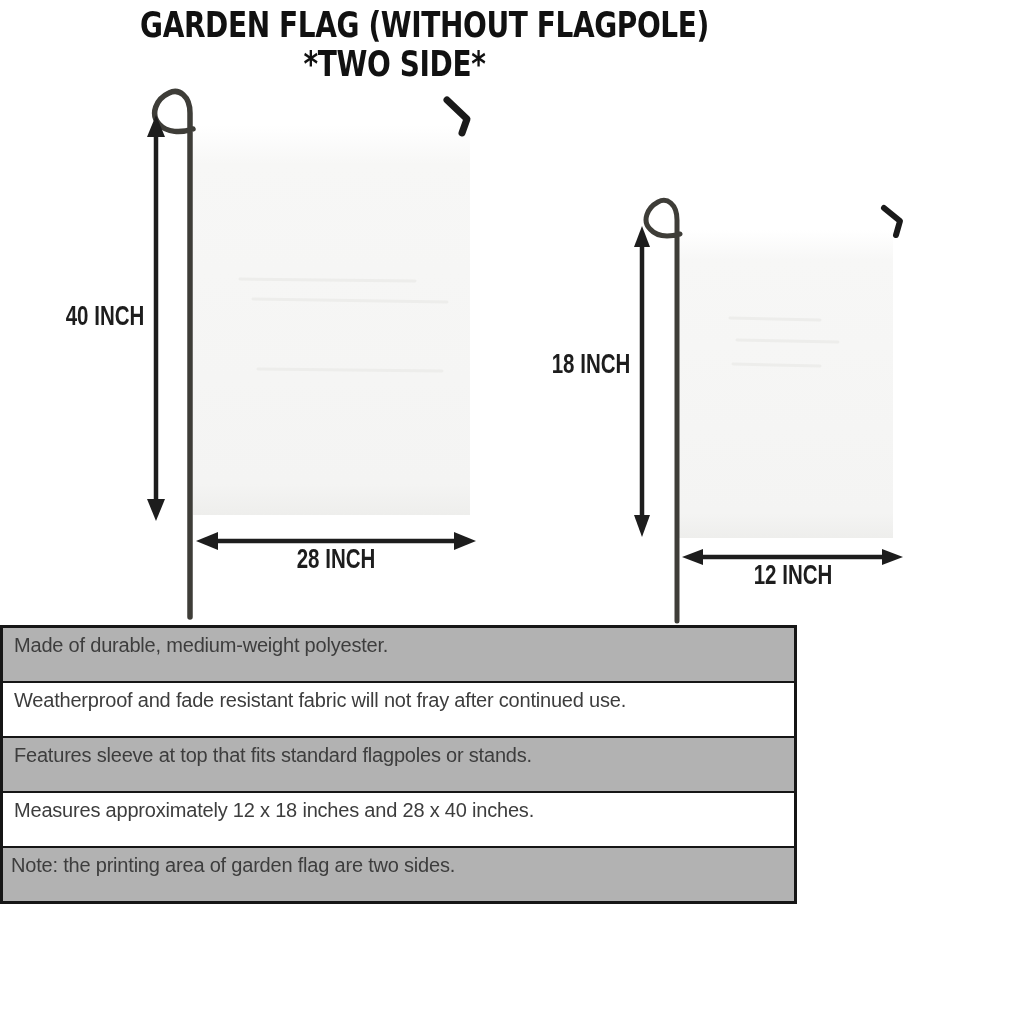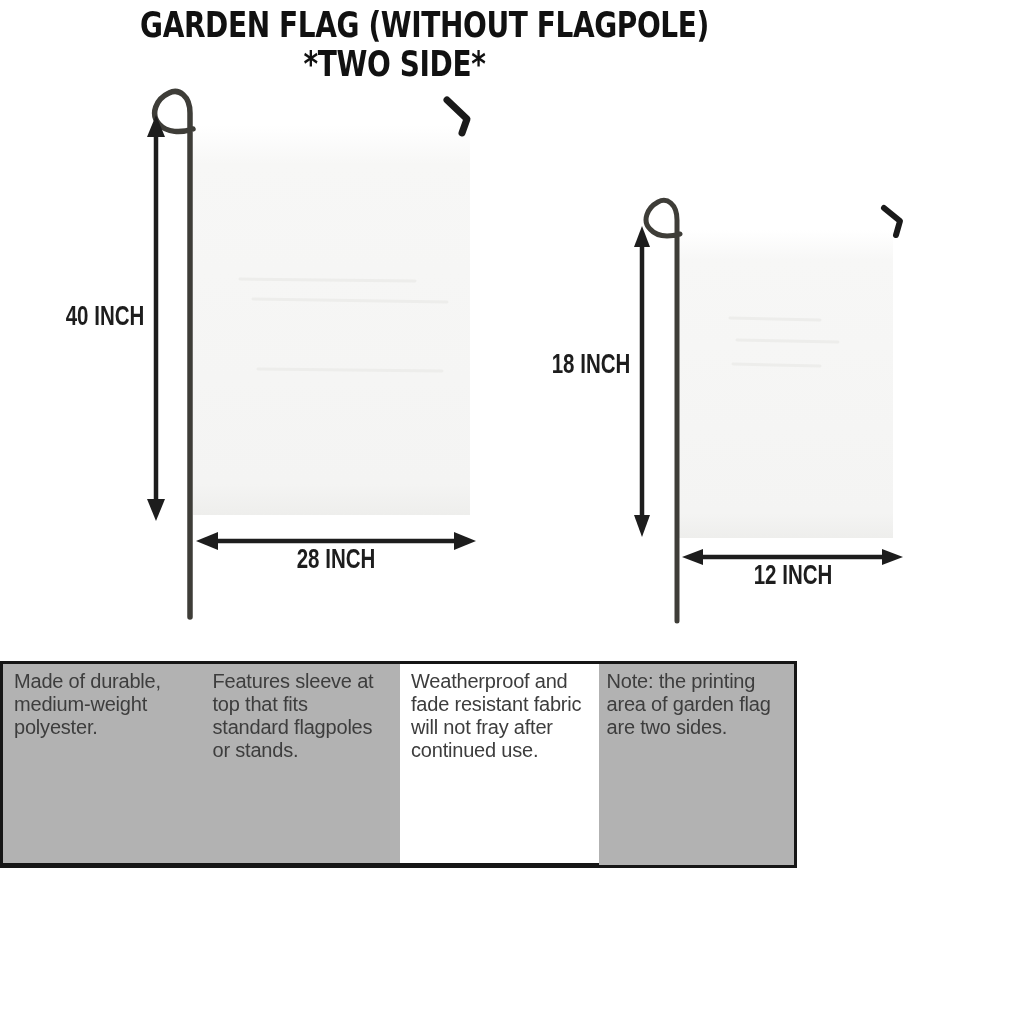--- a/index.html
+++ b/index.html
@@ -32,24 +32,24 @@
 
   
   .dim-label {
     position:absolute; width:160px; text-align:center; line-height:1;
     font-weight:700; font-size:27px; color:var(--arrow-color,#1d1d1d);
     transform:scaleX(0.76); white-space:nowrap;
   }
 
   
   .features {
-    position:absolute; left:0px; top:625px; width:797px; height:207px;
+    position:absolute; left:0px; top:625px; width:797px; height:279px;
     box-sizing:border-box; border:3px solid var(--table-border,#161616);
-    display:flex; 
-    font-size:20px; color:var(--table-text,#3d3d3d); letter-spacing:-0.2px;margin-top:36px;
+    display:flex; flex-direction:column;
+    font-size:20px; color:var(--table-text,#3d3d3d); letter-spacing:-0.2px;
   }
   .feature-row { flex:1; padding:6px 11px; box-sizing:border-box;
     border-bottom:2.5px solid var(--table-border,#161616); overflow:hidden; }
   .feature-row:last-child { border-bottom:none;padding-left:8px; }
   .row-gray  { background:var(--table-row-gray,#b2b2b2); }
   .row-white { background:var(--table-row-white,#ffffff); }
 </style>
 </head>
 <body>
 
@@ -111,24 +111,27 @@
 
   <div class="dim-label" style="left:25px;  top:303px;">40 INCH</div>
   <div class="dim-label" style="left:256px; top:546px;">28 INCH</div>
   <div class="dim-label" style="left:511px; top:351px;">18 INCH</div>
   <div class="dim-label" style="left:713px; top:562px;">12 INCH</div>
 
   <div class="features">
     <div class="feature-row row-gray">
       <span>Made of durable, medium-weight polyester.</span>
     </div>
+    <div class="feature-row row-white">
+      <span>Weatherproof and fade resistant fabric will not fray after continued use.</span>
+    </div>
     <div class="feature-row row-gray">
       <span>Features sleeve at top that fits standard flagpoles or stands.</span>
     </div>
     <div class="feature-row row-white">
-      <span>Weatherproof and fade resistant fabric will not fray after continued use.</span>
+      <span>Measures approximately 12 x 18 inches and 28 x 40 inches.</span>
     </div>
     <div class="feature-row row-gray">
       <span>Note: the printing area of garden flag are two sides.</span>
     </div>
   </div>
 
 </div>
 
 </body></html>

